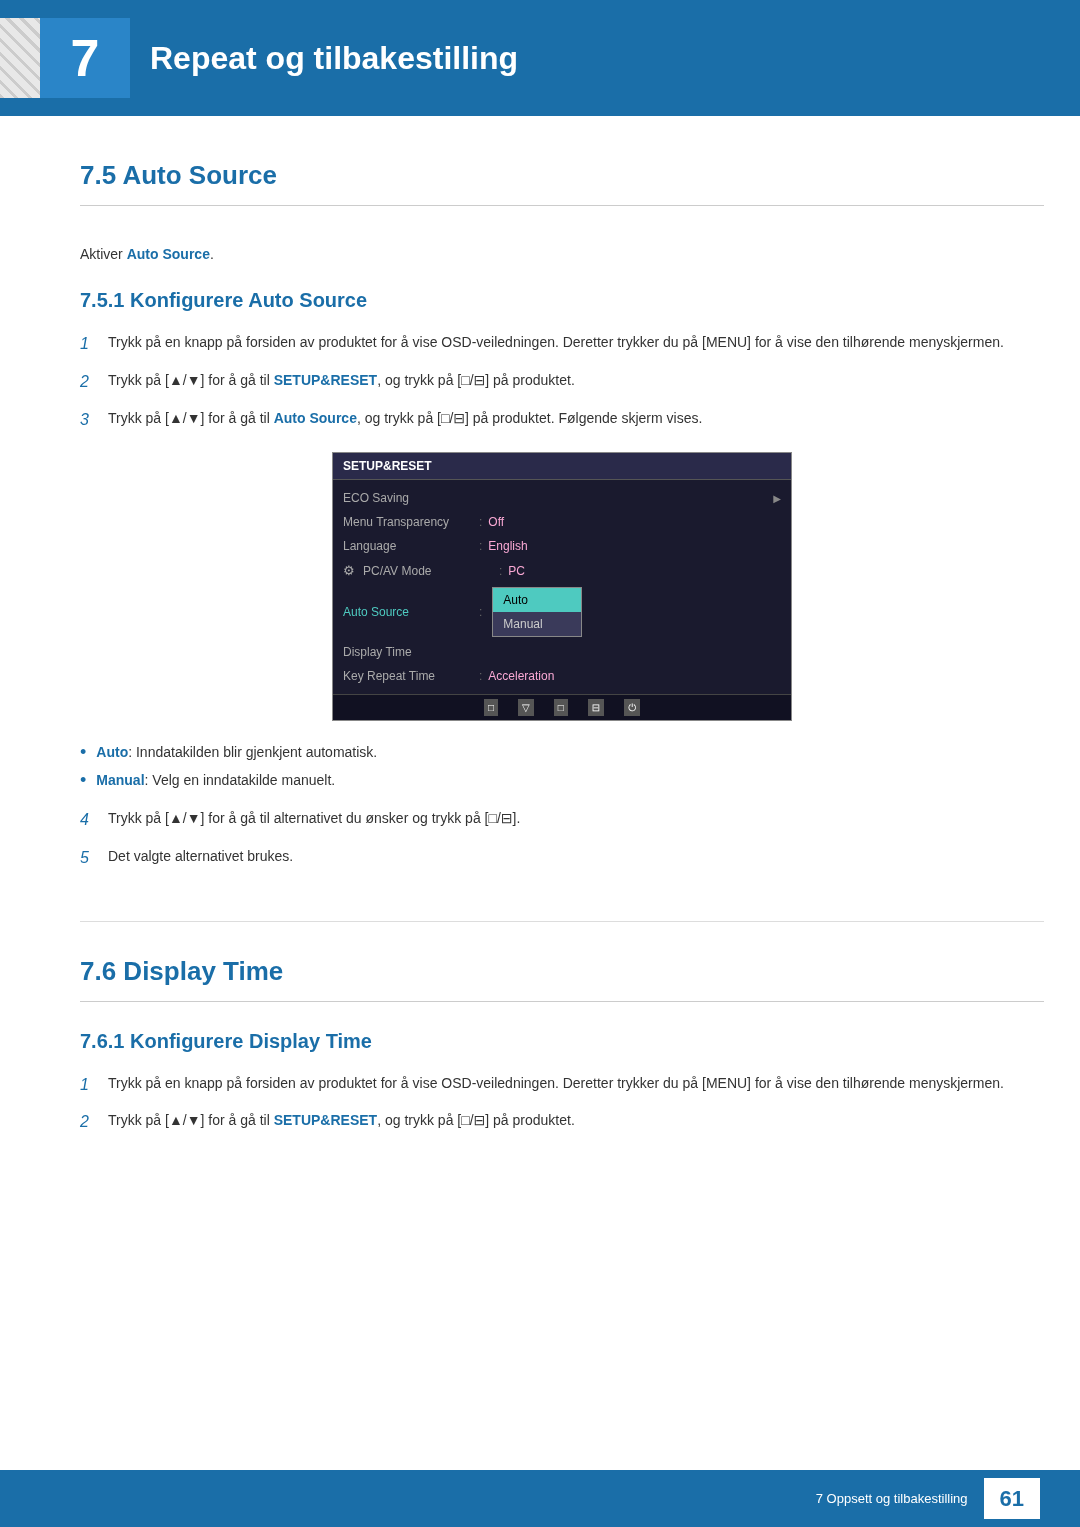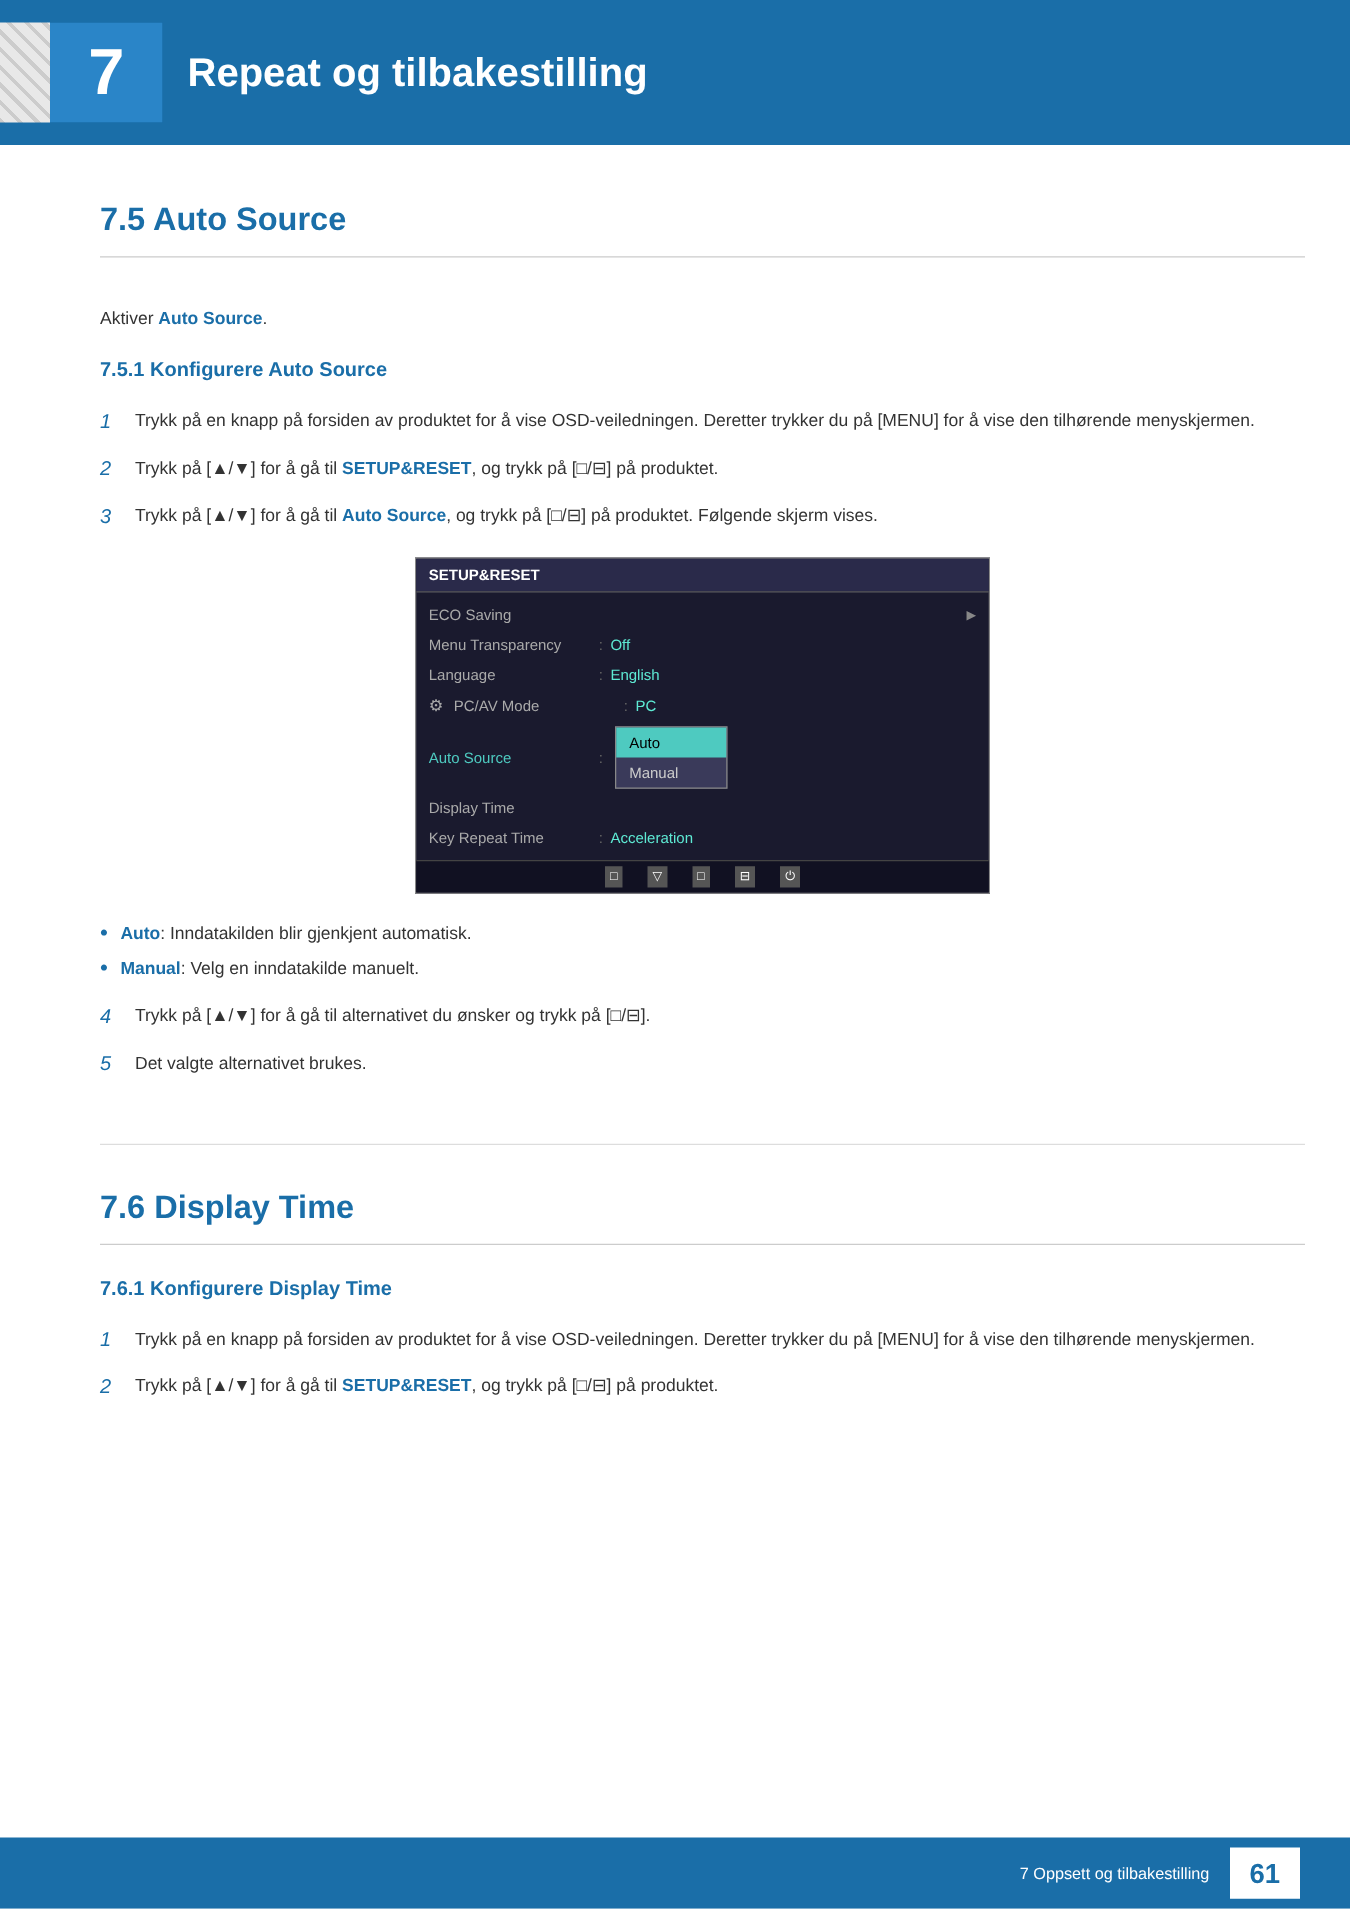--- a/index.html
+++ b/index.html
@@ -84,21 +84,21 @@
       color: #1a6ea8;
       font-size: 26px;
       font-weight: bold;
       margin-bottom: 24px;
       padding-bottom: 10px;
       border-bottom: 1px solid #cccccc;
     }
 
     .subsection-heading {
       color: #1a6ea8;
-      font-size: 16px;
+      font-size: 20px;
       font-weight: bold;
       margin-bottom: 16px;
       margin-top: 4px;
     }
 
     .section-block {
       margin-bottom: 50px;
     }
 
     .intro-text {
@@ -175,21 +175,21 @@
     .osd-row.highlighted .osd-row-name {
       color: #4ecac0;
     }
 
     .osd-separator {
       color: #666;
       margin: 0 6px;
     }
 
     .osd-row-value {
-      color: #5eead4;
+      color: #f9a8d4;
     }
 
     .osd-arrow-right {
       margin-left: auto;
       color: #888;
       font-size: 10px;
     }
 
     
     .osd-dropdown {

